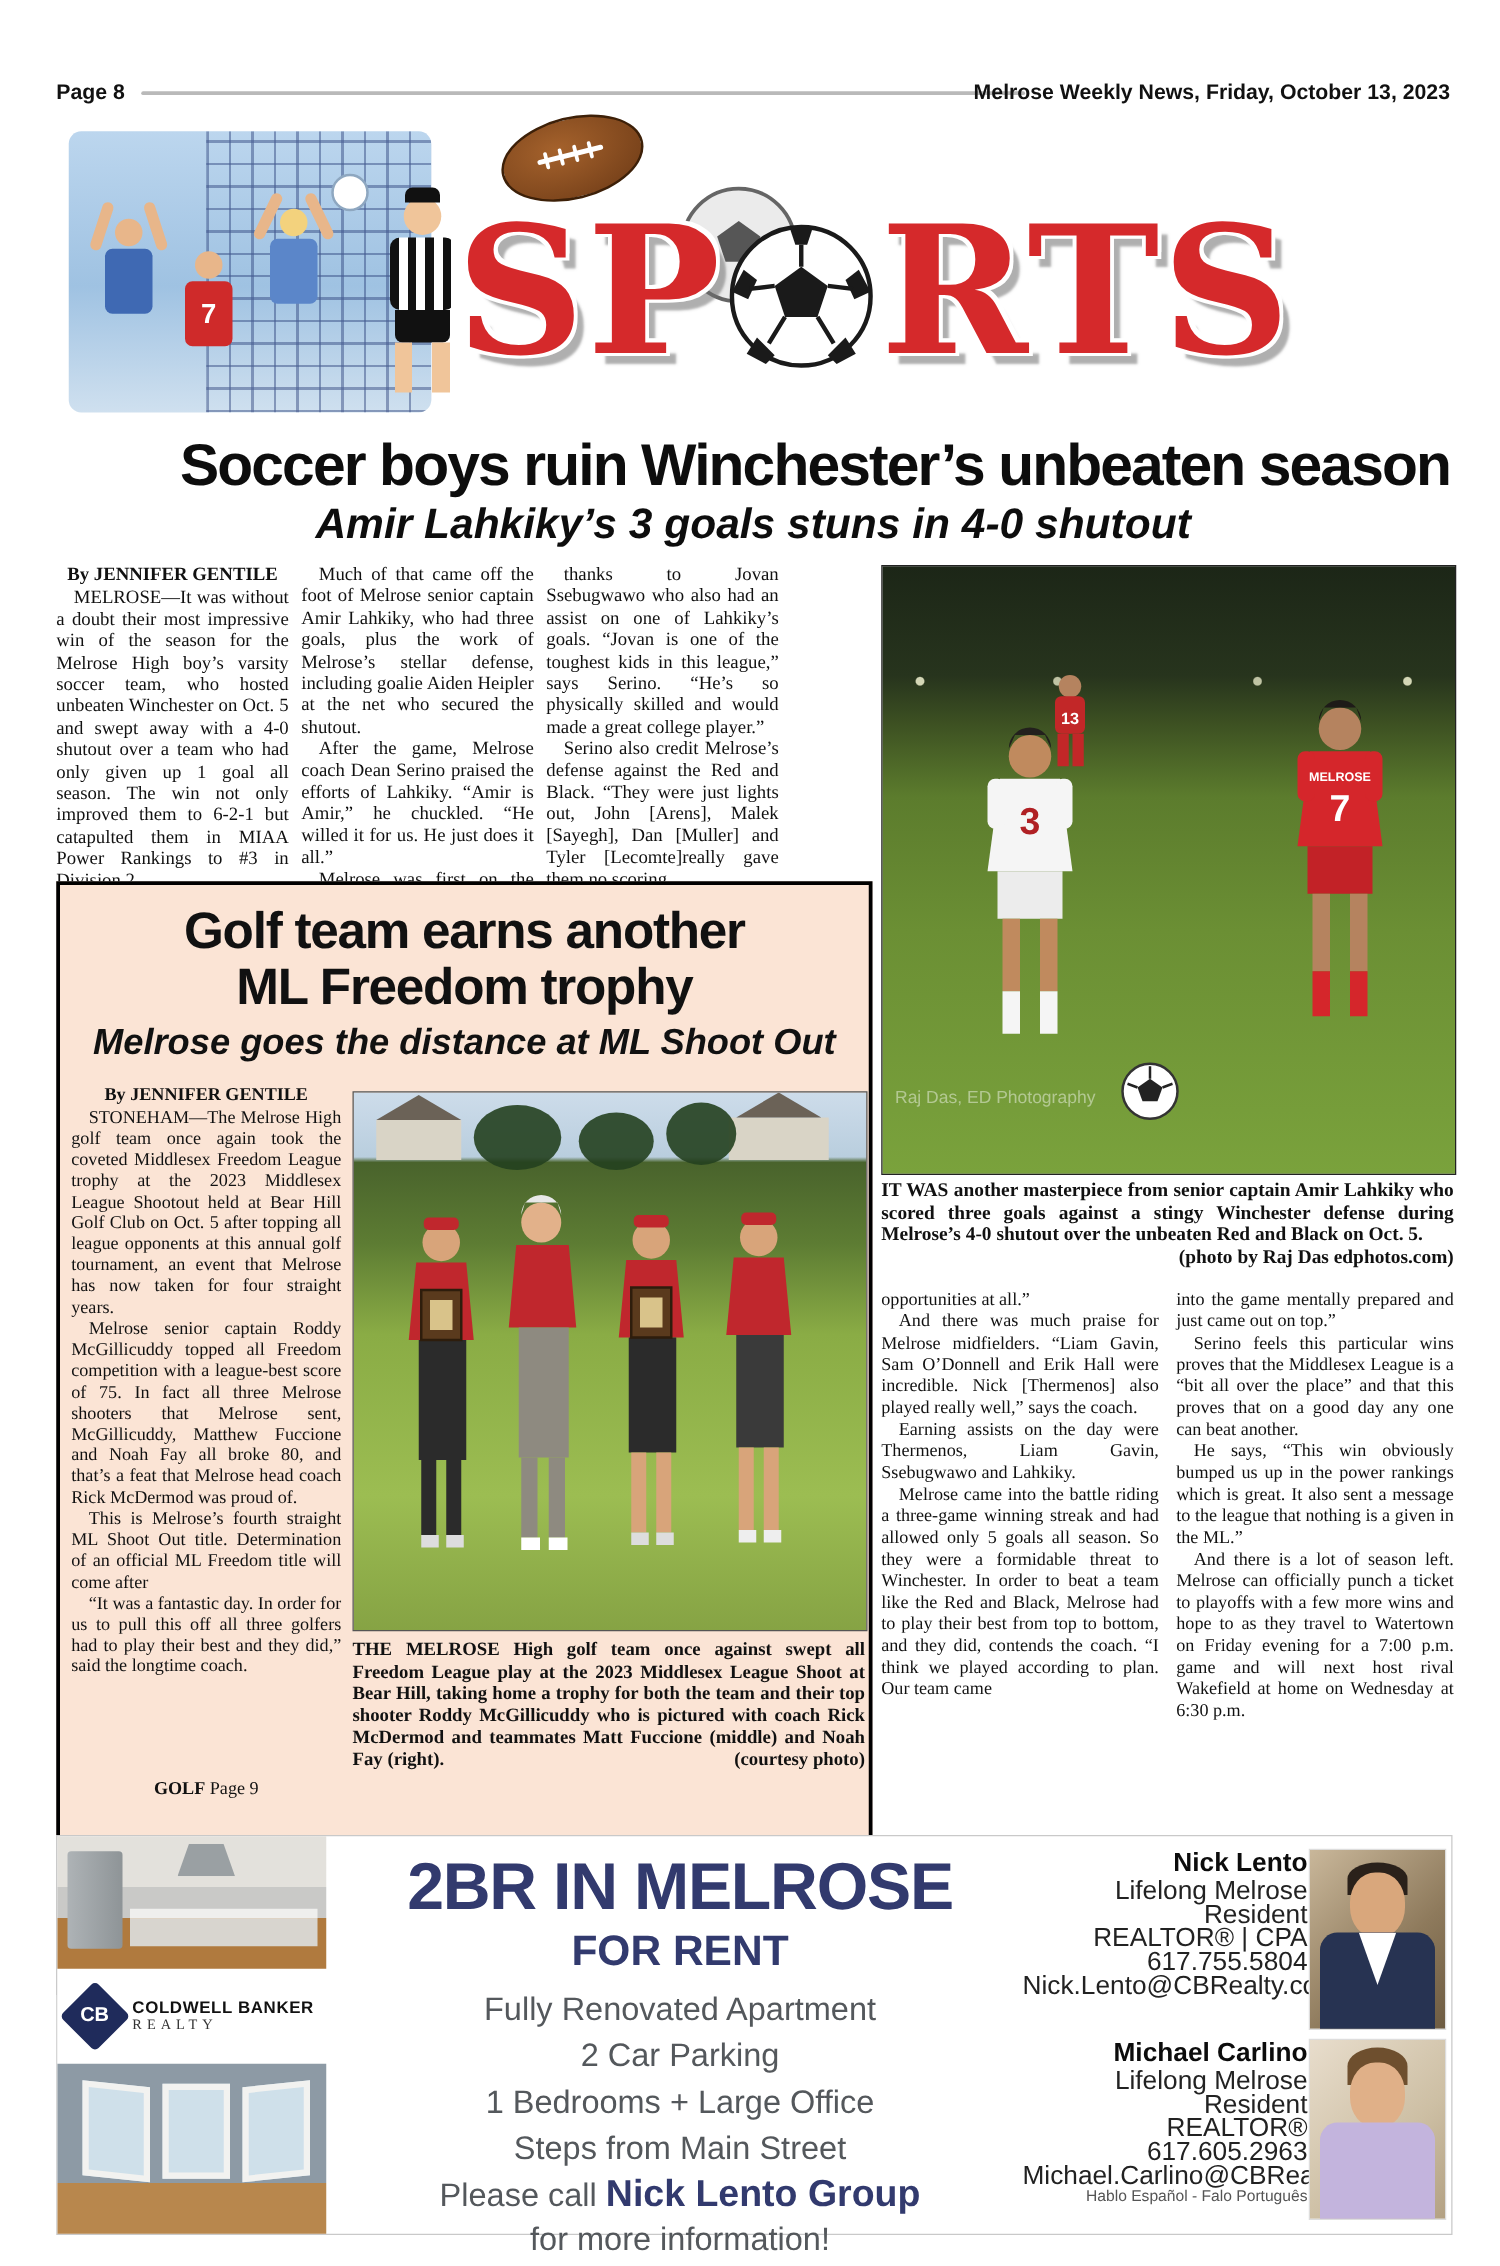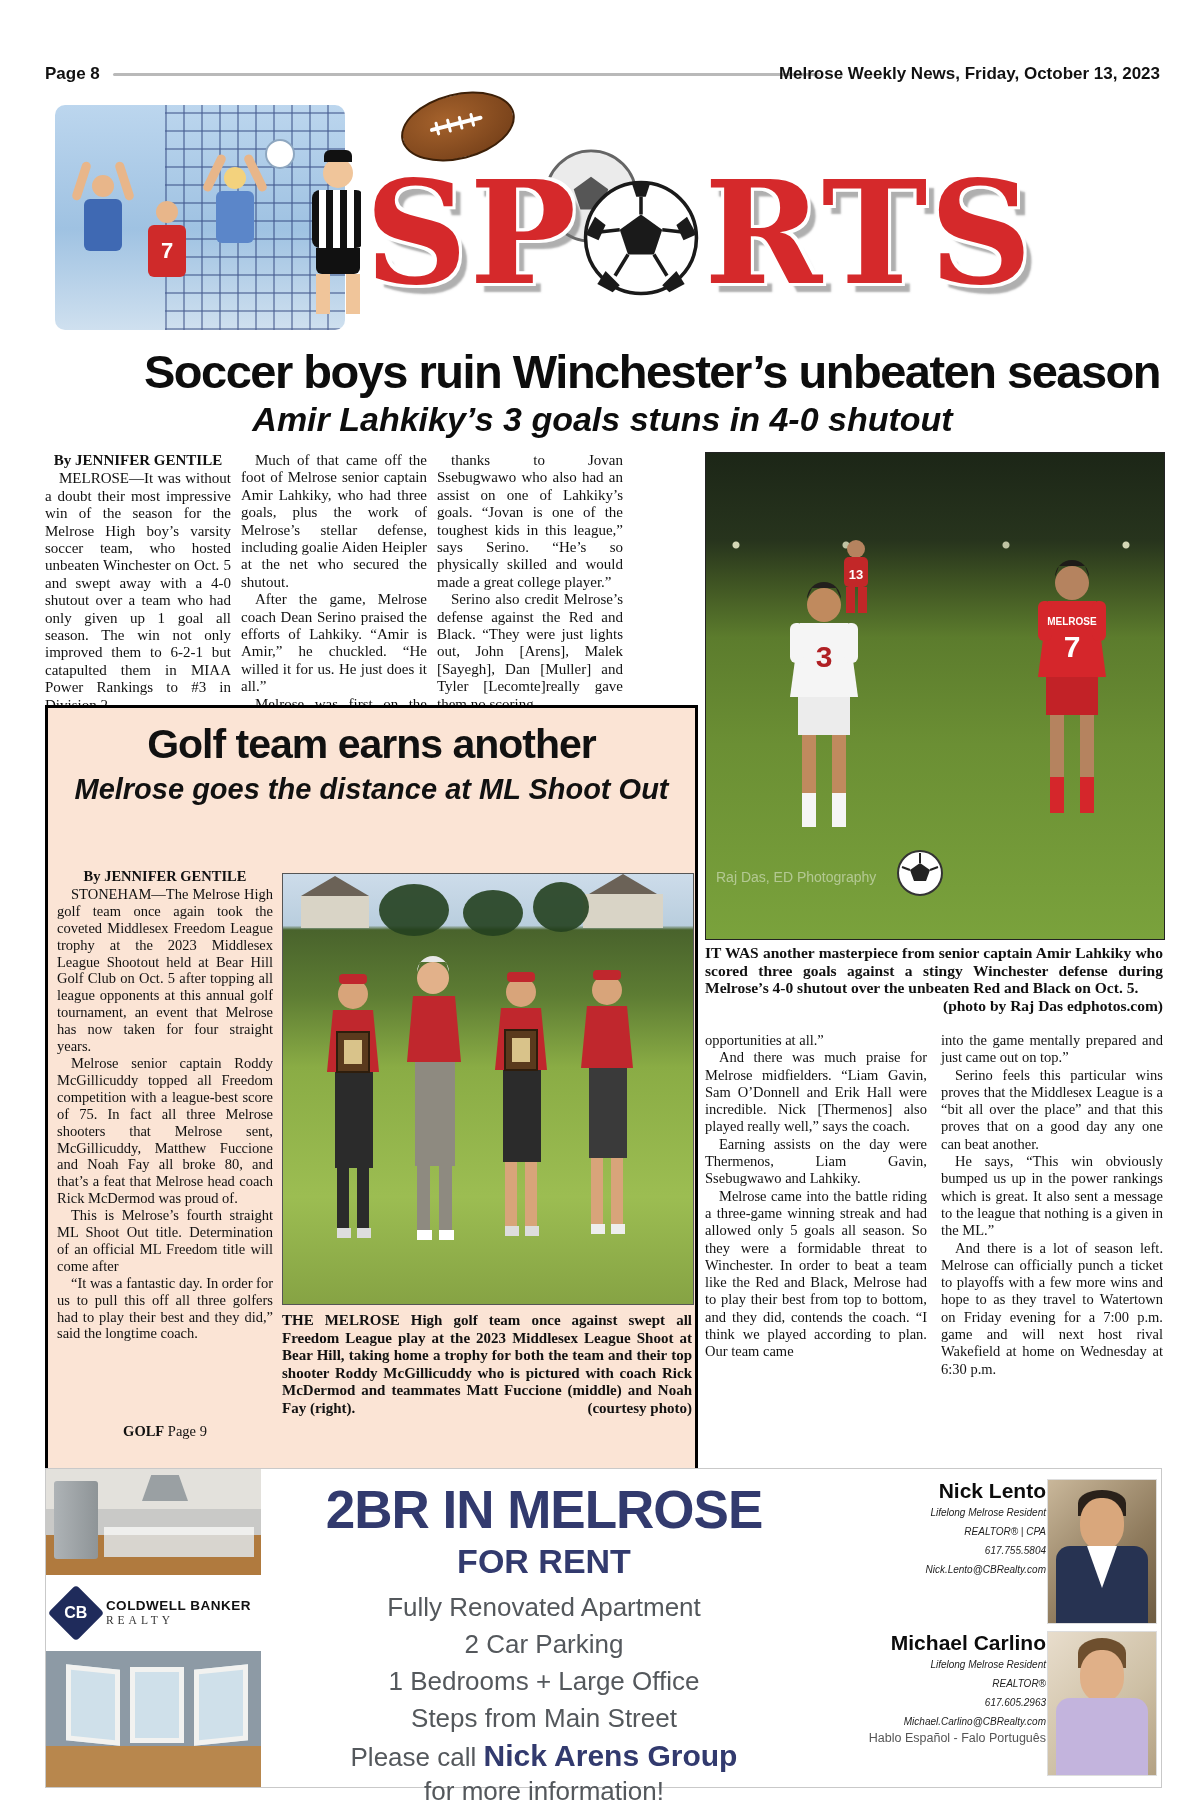--- a/index.html
+++ b/index.html
@@ -112,21 +112,21 @@
   .ad-center{position:absolute;left:228px;top:10px;width:540px;text-align:center;}
   .ad-h1{font-size:53px;font-weight:700;letter-spacing:-1px;}
   .ad-h2{font-size:34px;font-weight:700;margin-top:2px;}
   .ad-line{font-size:26px;line-height:37px;}
   .ad-cta{font-size:26px;margin-top:2px;}
   .ad-cta b{font-size:30px;}
   .ad-right{position:absolute;left:772px;top:0;width:343px;height:318px;}
   .agent{position:absolute;left:0;width:343px;height:150px;}
   .agent-text{position:absolute;left:0;top:4px;width:228px;text-align:right;}
   .agent-name{font-weight:700;font-size:21px;color:#0c0c0c;}
-  .agent-line{font-size:10px;line-height:19px;color:#222;font-style:italic;}
+  .agent-line{font-size:21px;line-height:19px;color:#222;}
   .agent-extra{font-size:12.5px;color:#555;}
   .agent-photo{position:absolute;right:4px;top:4px;width:108px;height:143px;overflow:hidden;border:1px solid #ddd;}
   .ap-head{position:absolute;left:50%;transform:translateX(-50%);top:18px;width:44px;height:52px;border-radius:46%;}
   .ap-hair{position:absolute;left:50%;transform:translateX(-50%);top:10px;width:48px;height:26px;border-radius:50% 50% 0 0;}
   .ap-torso{position:absolute;left:50%;transform:translateX(-50%);top:66px;width:92px;height:80px;border-radius:14px 14px 0 0;}
   .ap-shirtV{position:absolute;left:50%;transform:translateX(-50%);top:66px;width:30px;height:42px;background:#fff;clip-path:polygon(0 0,100% 0,50% 100%);}
 </style>
 </head>
 <body>
 
@@ -285,20 +285,21 @@
       <p class="p" style="text-indent:0;">into the game mentally prepared and just came out on top.”</p>
       <p class="p">Serino feels this particular wins proves that the Middlesex League is a “bit all over the place” and that this proves that on a good day any one can beat another.</p>
       <p class="p">He says, “This win obviously bumped us up in the power rankings which is great. It also sent a message to the league that nothing is a given in the ML.”</p>
       <p class="p">And there is a lot of season left. Melrose can officially punch a ticket to playoffs with a few more wins and hope to as they travel to Watertown on Friday evening for a 7:00 p.m. game and will next host rival Wakefield at home on Wednesday at 6:30 p.m.</p>
     </div>
   </div>
 
   <div class="golf">
     <div class="g-h1">
       <div>Golf team earns another</div>
+      <div>ML Freedom trophy</div>
     </div>
     <div class="g-sub">Melrose goes the distance at ML Shoot Out</div>
 
     <div class="g-col">
       <p class="byline">By JENNIFER GENTILE</p>
       <p class="p">STONEHAM—The Melrose High golf team once again took the coveted Middlesex Freedom League trophy at the 2023 Middlesex League Shootout held at Bear Hill Golf Club on Oct. 5 after topping all league opponents at this annual golf tournament, an event that Melrose has now taken for four straight years.</p>
       <p class="p">Melrose senior captain Roddy McGillicuddy topped all Freedom competition with a league-best score of 75. In fact all three Melrose shooters that Melrose sent, McGillicuddy, Matthew Fuccione and Noah Fay all broke 80, and that’s a feat that Melrose head coach Rick McDermod was proud of.</p>
       <p class="p">This is Melrose’s fourth straight ML Shoot Out title. Determination of an official ML Freedom title will come after</p>
       <p class="p">“It was a fantastic day. In order for us to pull this off all three golfers had to play their best and they did,” said the longtime coach.</p>
       <p class="p g-jump"><b>GOLF</b><span> Page 9</span></p>
@@ -394,21 +395,21 @@
       </div>
     </div>
 
     <div class="ad-center">
       <div class="ad-h1" style="color:#323a6e;">2BR IN MELROSE</div>
       <div class="ad-h2" style="color:#323a6e;">FOR RENT</div>
       <div class="ad-line" style="color:#54585c;margin-top:8px;">Fully Renovated Apartment</div>
       <div class="ad-line" style="color:#54585c;">2 Car Parking</div>
       <div class="ad-line" style="color:#54585c;">1 Bedrooms + Large Office</div>
       <div class="ad-line" style="color:#54585c;">Steps from Main Street</div>
-      <div class="ad-cta" style="color:#54585c;"><span>Please call </span><b style="color:#323a6e;">Nick Arens Group</b></div>
+      <div class="ad-cta" style="color:#54585c;"><span>Please call </span><b style="color:#323a6e;">Nick Lento Group</b></div>
       <div class="ad-line" style="color:#54585c;">for more information!</div>
     </div>
 
     <div class="ad-right">
       <div class="agent" style="top:6px;">
         <div class="agent-text">
           <div class="agent-name">Nick Lento</div>
           <div class="agent-line">Lifelong Melrose Resident</div>
           <div class="agent-line">REALTOR® | CPA</div>
           <div class="agent-line">617.755.5804</div>

